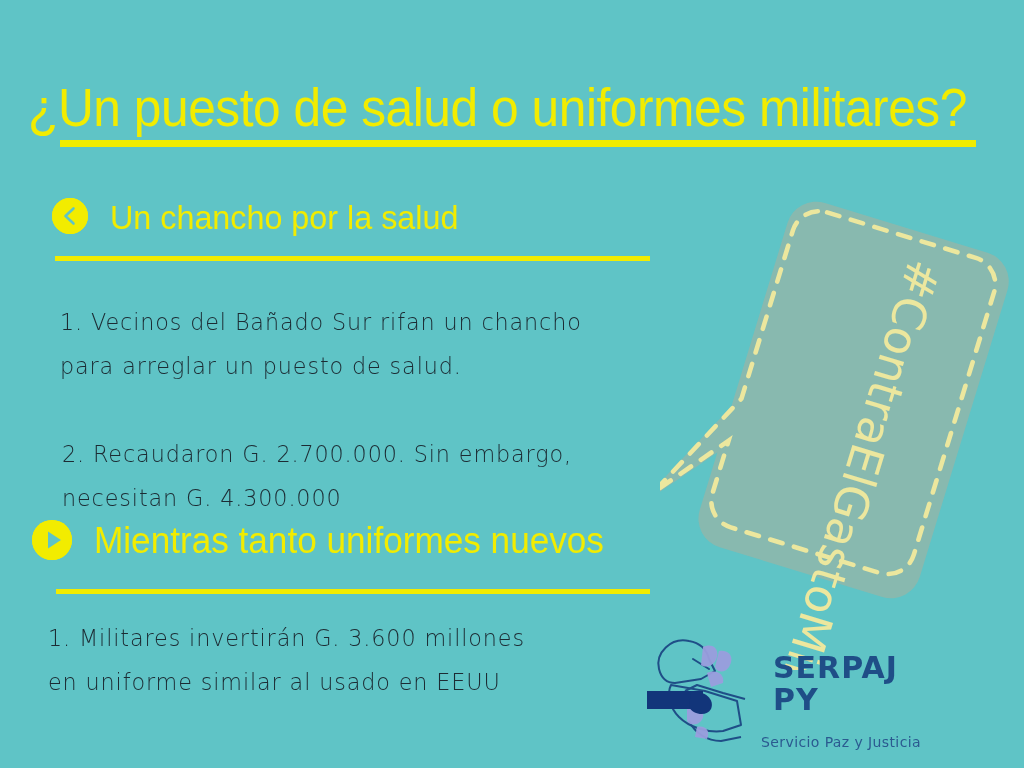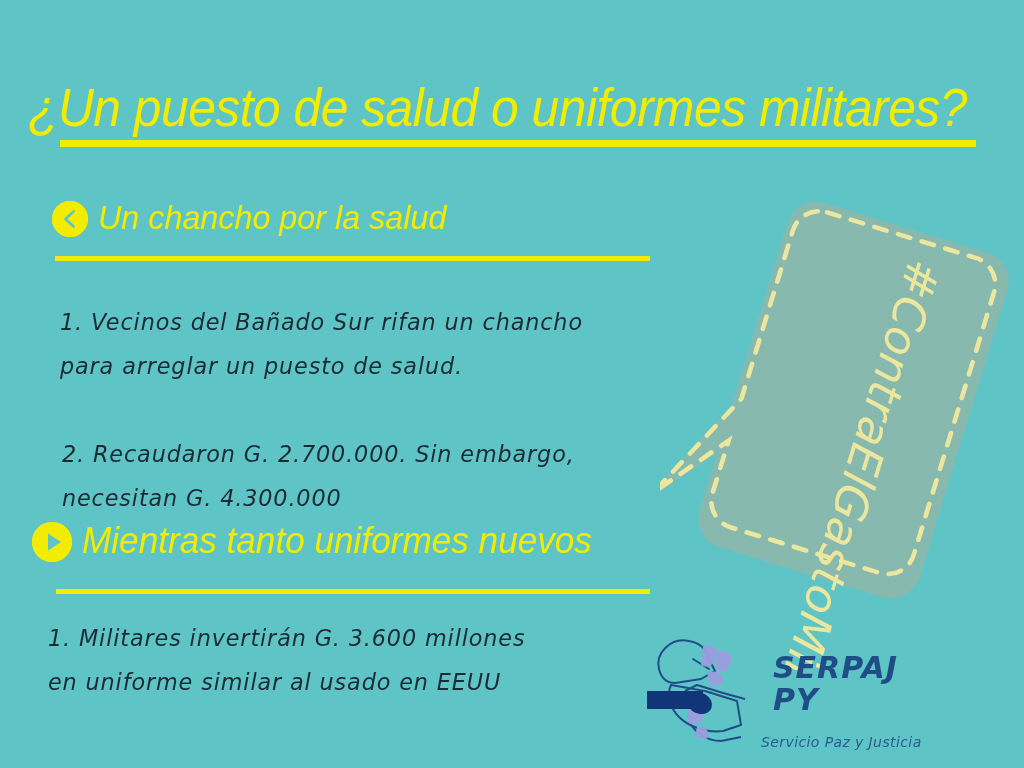--- a/index.html
+++ b/index.html
@@ -11,21 +11,20 @@
     height: 768px;
     background: #5fc4c6;
     font-family: "Liberation Sans", sans-serif;
     overflow: hidden;
     position: relative;
   }
   .slide {
     position: absolute;
     inset: 0;
     background: #5fc4c6;
-    font-style: italic;
   }
 
   
   .title {
     position: absolute;
     left: 28px;
     top: 78px;
     font-family: "Liberation Sans Narrow", "Liberation Sans", sans-serif;
     font-size: 54px;
     line-height: 58px;
@@ -41,22 +40,22 @@
     top: 140px;
     width: 916px;
     height: 7px;
     background: #f2ec00;
   }
 
   
   .section-head {
     position: absolute;
     display: flex;
-    align-items: flex-end;
-    gap: 10px;
+    align-items: flex-start;
+    gap: 22px;
   }
   .sec1 { left: 52px; top: 198px; }
   .sec2 { left: 32px; top: 520px; }
 
   .badge {
     width: 36px;
     height: 36px;
     border-radius: 50%;
     background: #f2ec00;
     display: flex;

